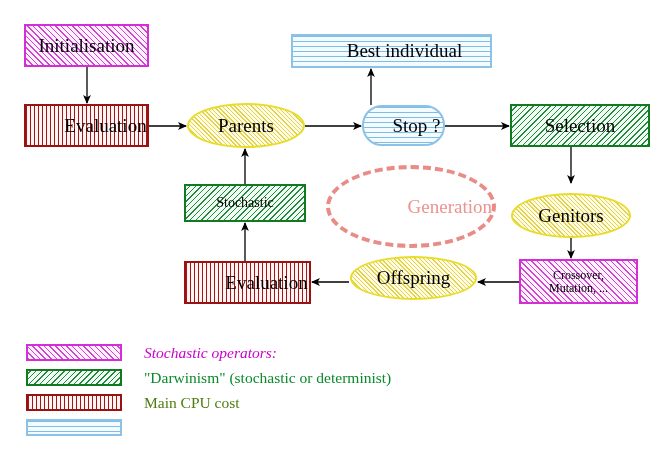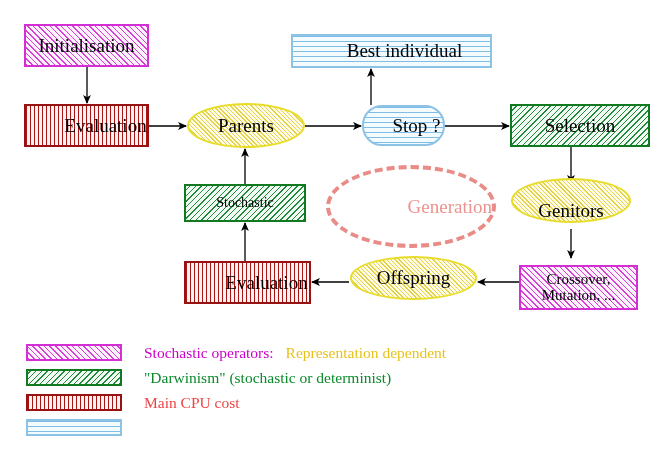--- a/index.html
+++ b/index.html
@@ -56,24 +56,24 @@
     position:absolute;border:4px dashed #e98b86;border-radius:50%;
     background:transparent;display:flex;align-items:center;
     justify-content:flex-end;color:#eb938e;box-sizing:border-box;
   }
 
   
   #legend{position:absolute;left:0;top:340px;width:662px;}
   .leg-row{display:flex;align-items:center;height:25px;}
   .leg-swatch{width:96px;height:17px;margin-left:26px;box-sizing:border-box;}
   .leg-text{margin-left:22px;font-size:15.5px;white-space:pre;}
-  .c-magenta{color:#cc00cc;}
+  .c-magenta{color:#cc00cc;font-style:italic;}
   .c-gold{color:#e8c21a;}
   .c-green{color:#0a8a2a;}
-  .c-red{color:#ef4444;}
+  .c-red{color:#4d7c0f;}
   .c-blue{color:#8fc3e8;}
 
   svg#wires{position:absolute;left:0;top:0;width:662px;height:471px;
             pointer-events:none;}
 </style>
 </head>
 <body>
 
 <div id="canvas">
 
@@ -126,25 +126,25 @@
   </div>
 
   <div class="node fill-blue rounded" style="left:362px;top:105px;width:83px;height:41px;font-size:19px;">
     <span>Stop ?</span>
   </div>
 
   <div class="node fill-green" style="left:510px;top:104px;width:140px;height:43px;font-size:19px;">
     <span>Selection</span>
   </div>
 
-  <div class="node fill-yellow ellipse" style="left:511px;top:178px;width:120px;height:45px;font-size:19px;align-items:flex-end;">
+  <div class="node fill-yellow ellipse" style="left:511px;top:193px;width:120px;height:45px;font-size:19px;">
     <span>Genitors</span>
   </div>
 
-  <div class="node fill-magenta" style="left:519px;top:265px;width:119px;height:45px;font-size:15px;">
+  <div class="node fill-magenta" style="left:519px;top:259px;width:119px;height:45px;font-size:12px;">
     <span class="label-2line">Crossover,
 Mutation, ...</span>
   </div>
 
   <div class="node fill-yellow ellipse" style="left:350px;top:256px;width:127px;height:44px;font-size:19px;">
     <span>Offspring</span>
   </div>
 
   <div class="node fill-red" style="left:184px;top:261px;width:127px;height:43px;font-size:19px;">
     <span>Evaluation</span>
@@ -156,21 +156,20 @@
 
   <div id="generation" style="left:326px;top:165px;width:170px;height:83px;font-size:19px;">
     <span>Generation</span>
   </div>
 
   <div id="legend">
 
     <div class="leg-row">
       <div class="leg-swatch fill-magenta"></div>
       <div class="leg-text c-magenta">Stochastic operators:</div>
-      <div class="leg-text c-gold" style="margin-left:12px;">Representation dependent</div>
     </div>
 
     <div class="leg-row">
       <div class="leg-swatch fill-green"></div>
       <div class="leg-text c-green">"Darwinism" (stochastic or determinist)</div>
     </div>
 
     <div class="leg-row">
       <div class="leg-swatch fill-red"></div>
       <div class="leg-text c-red">Main CPU cost</div>

